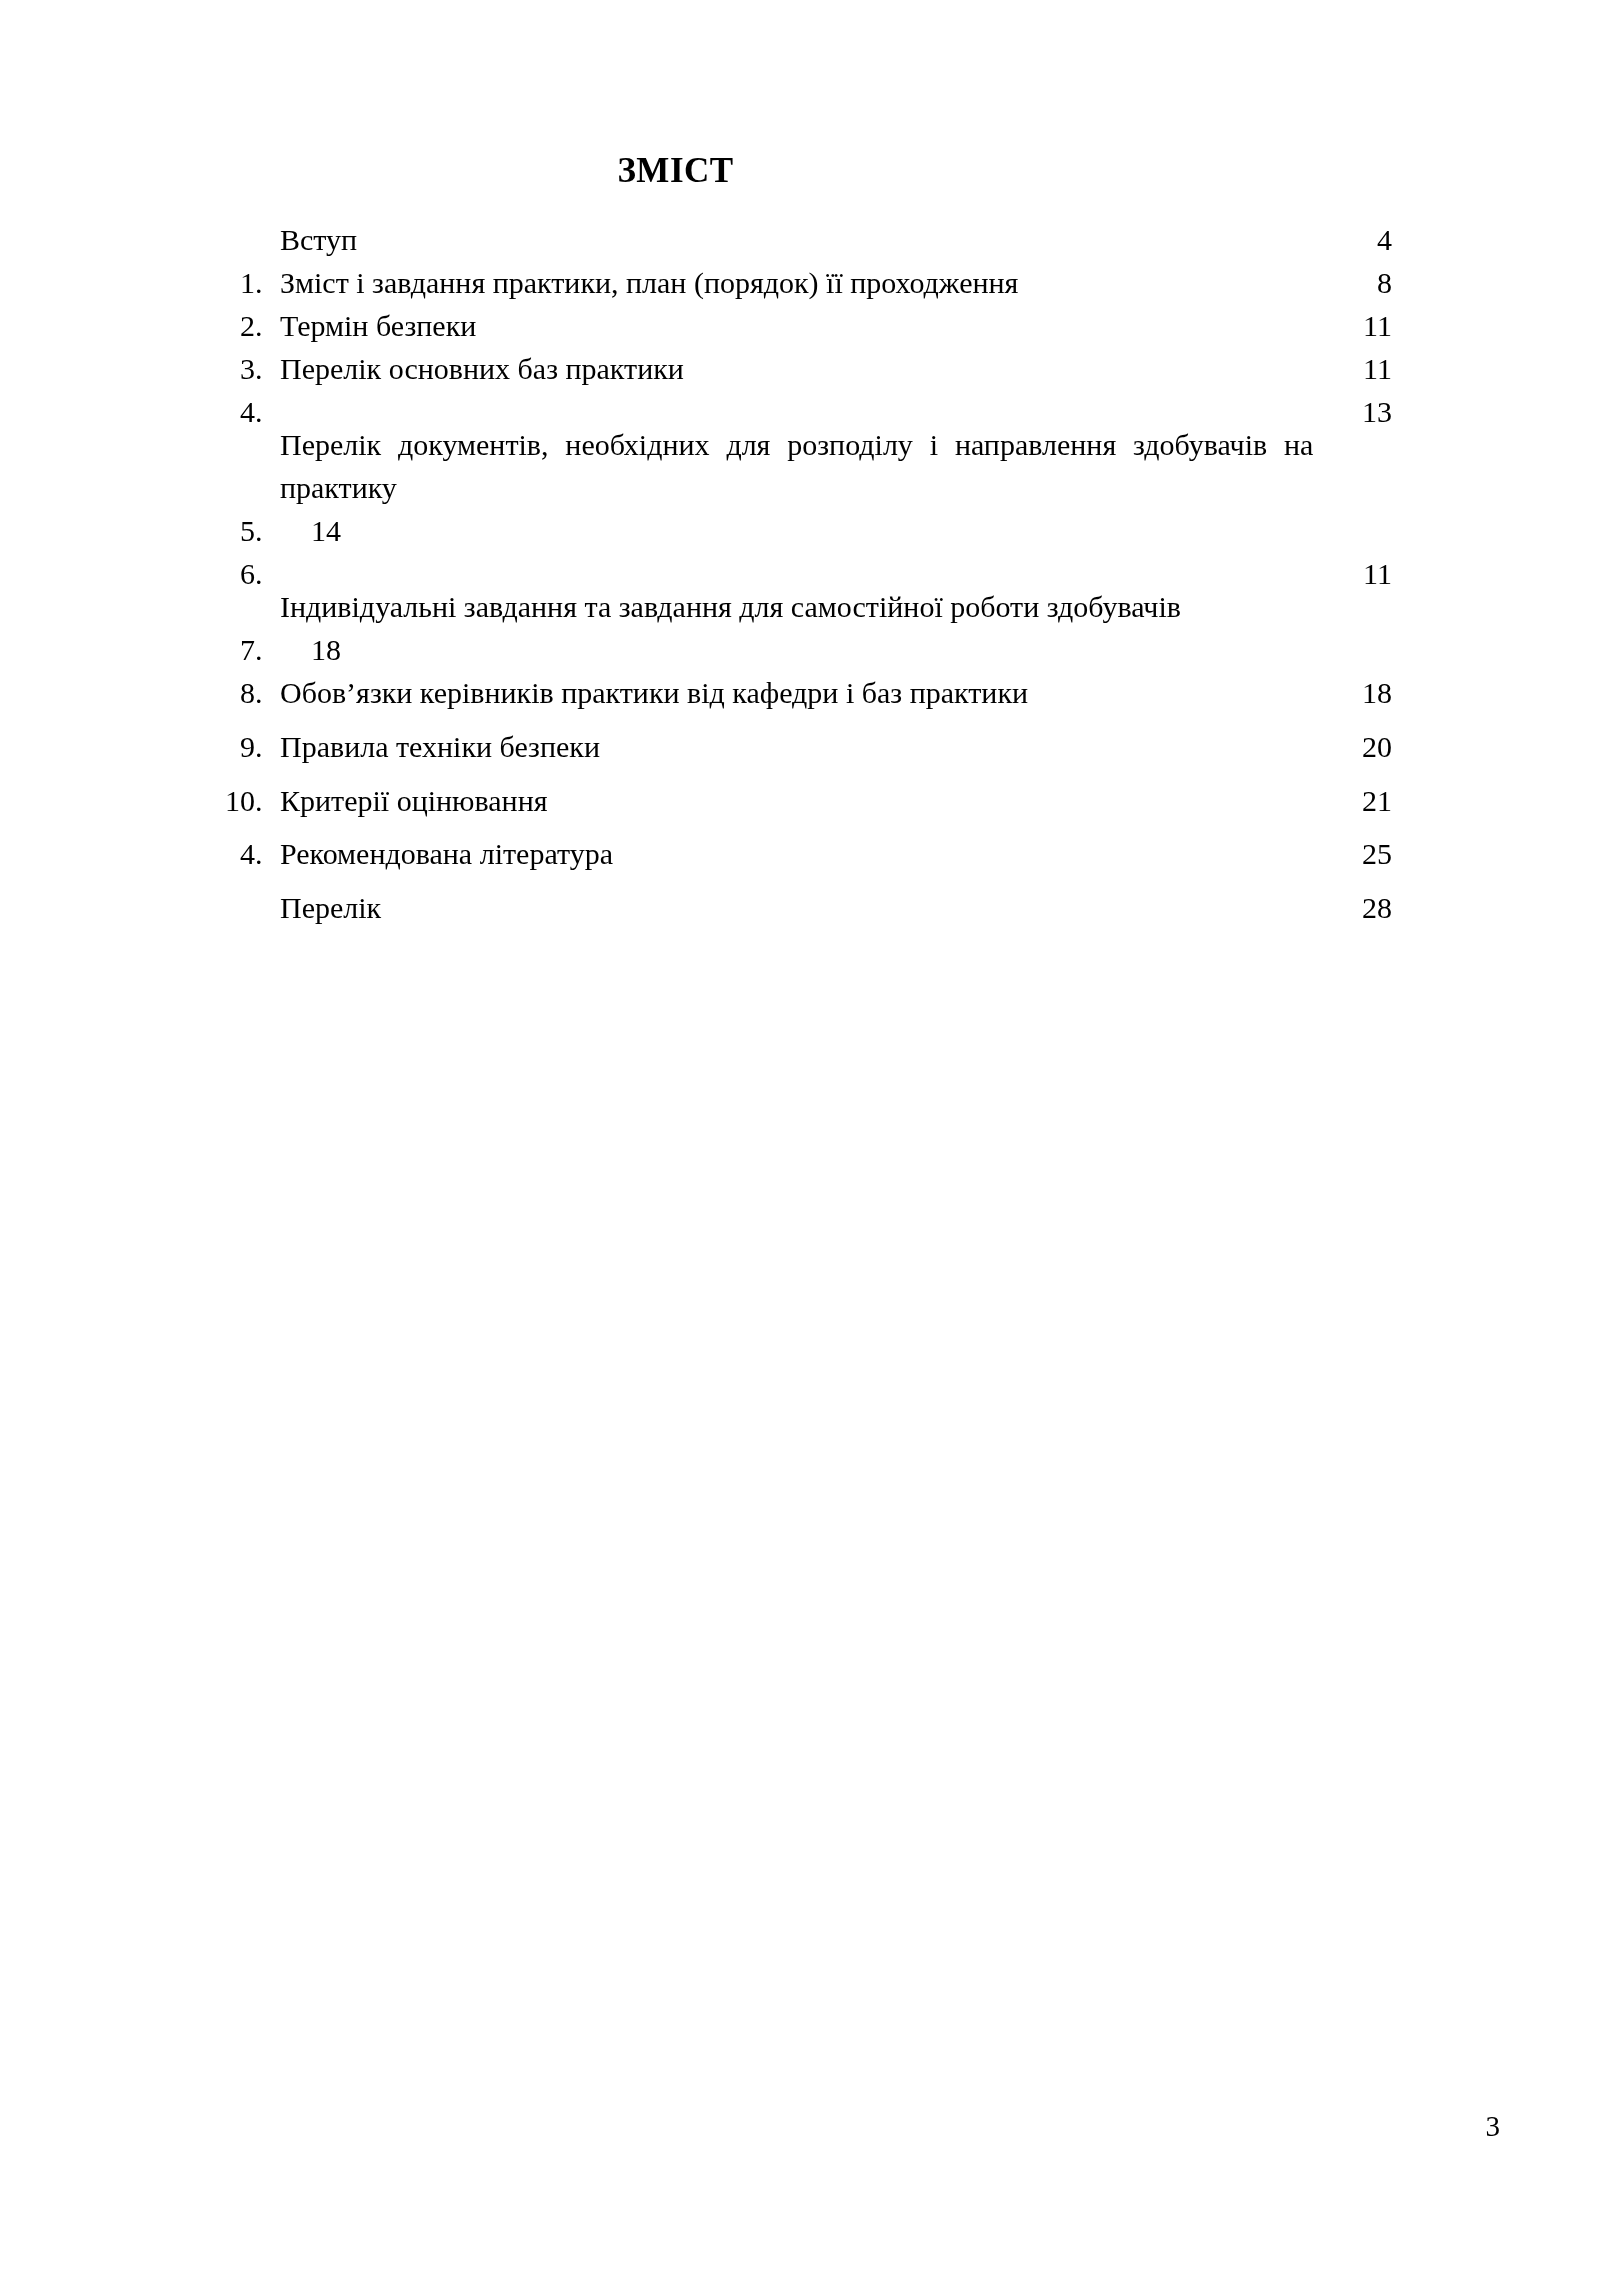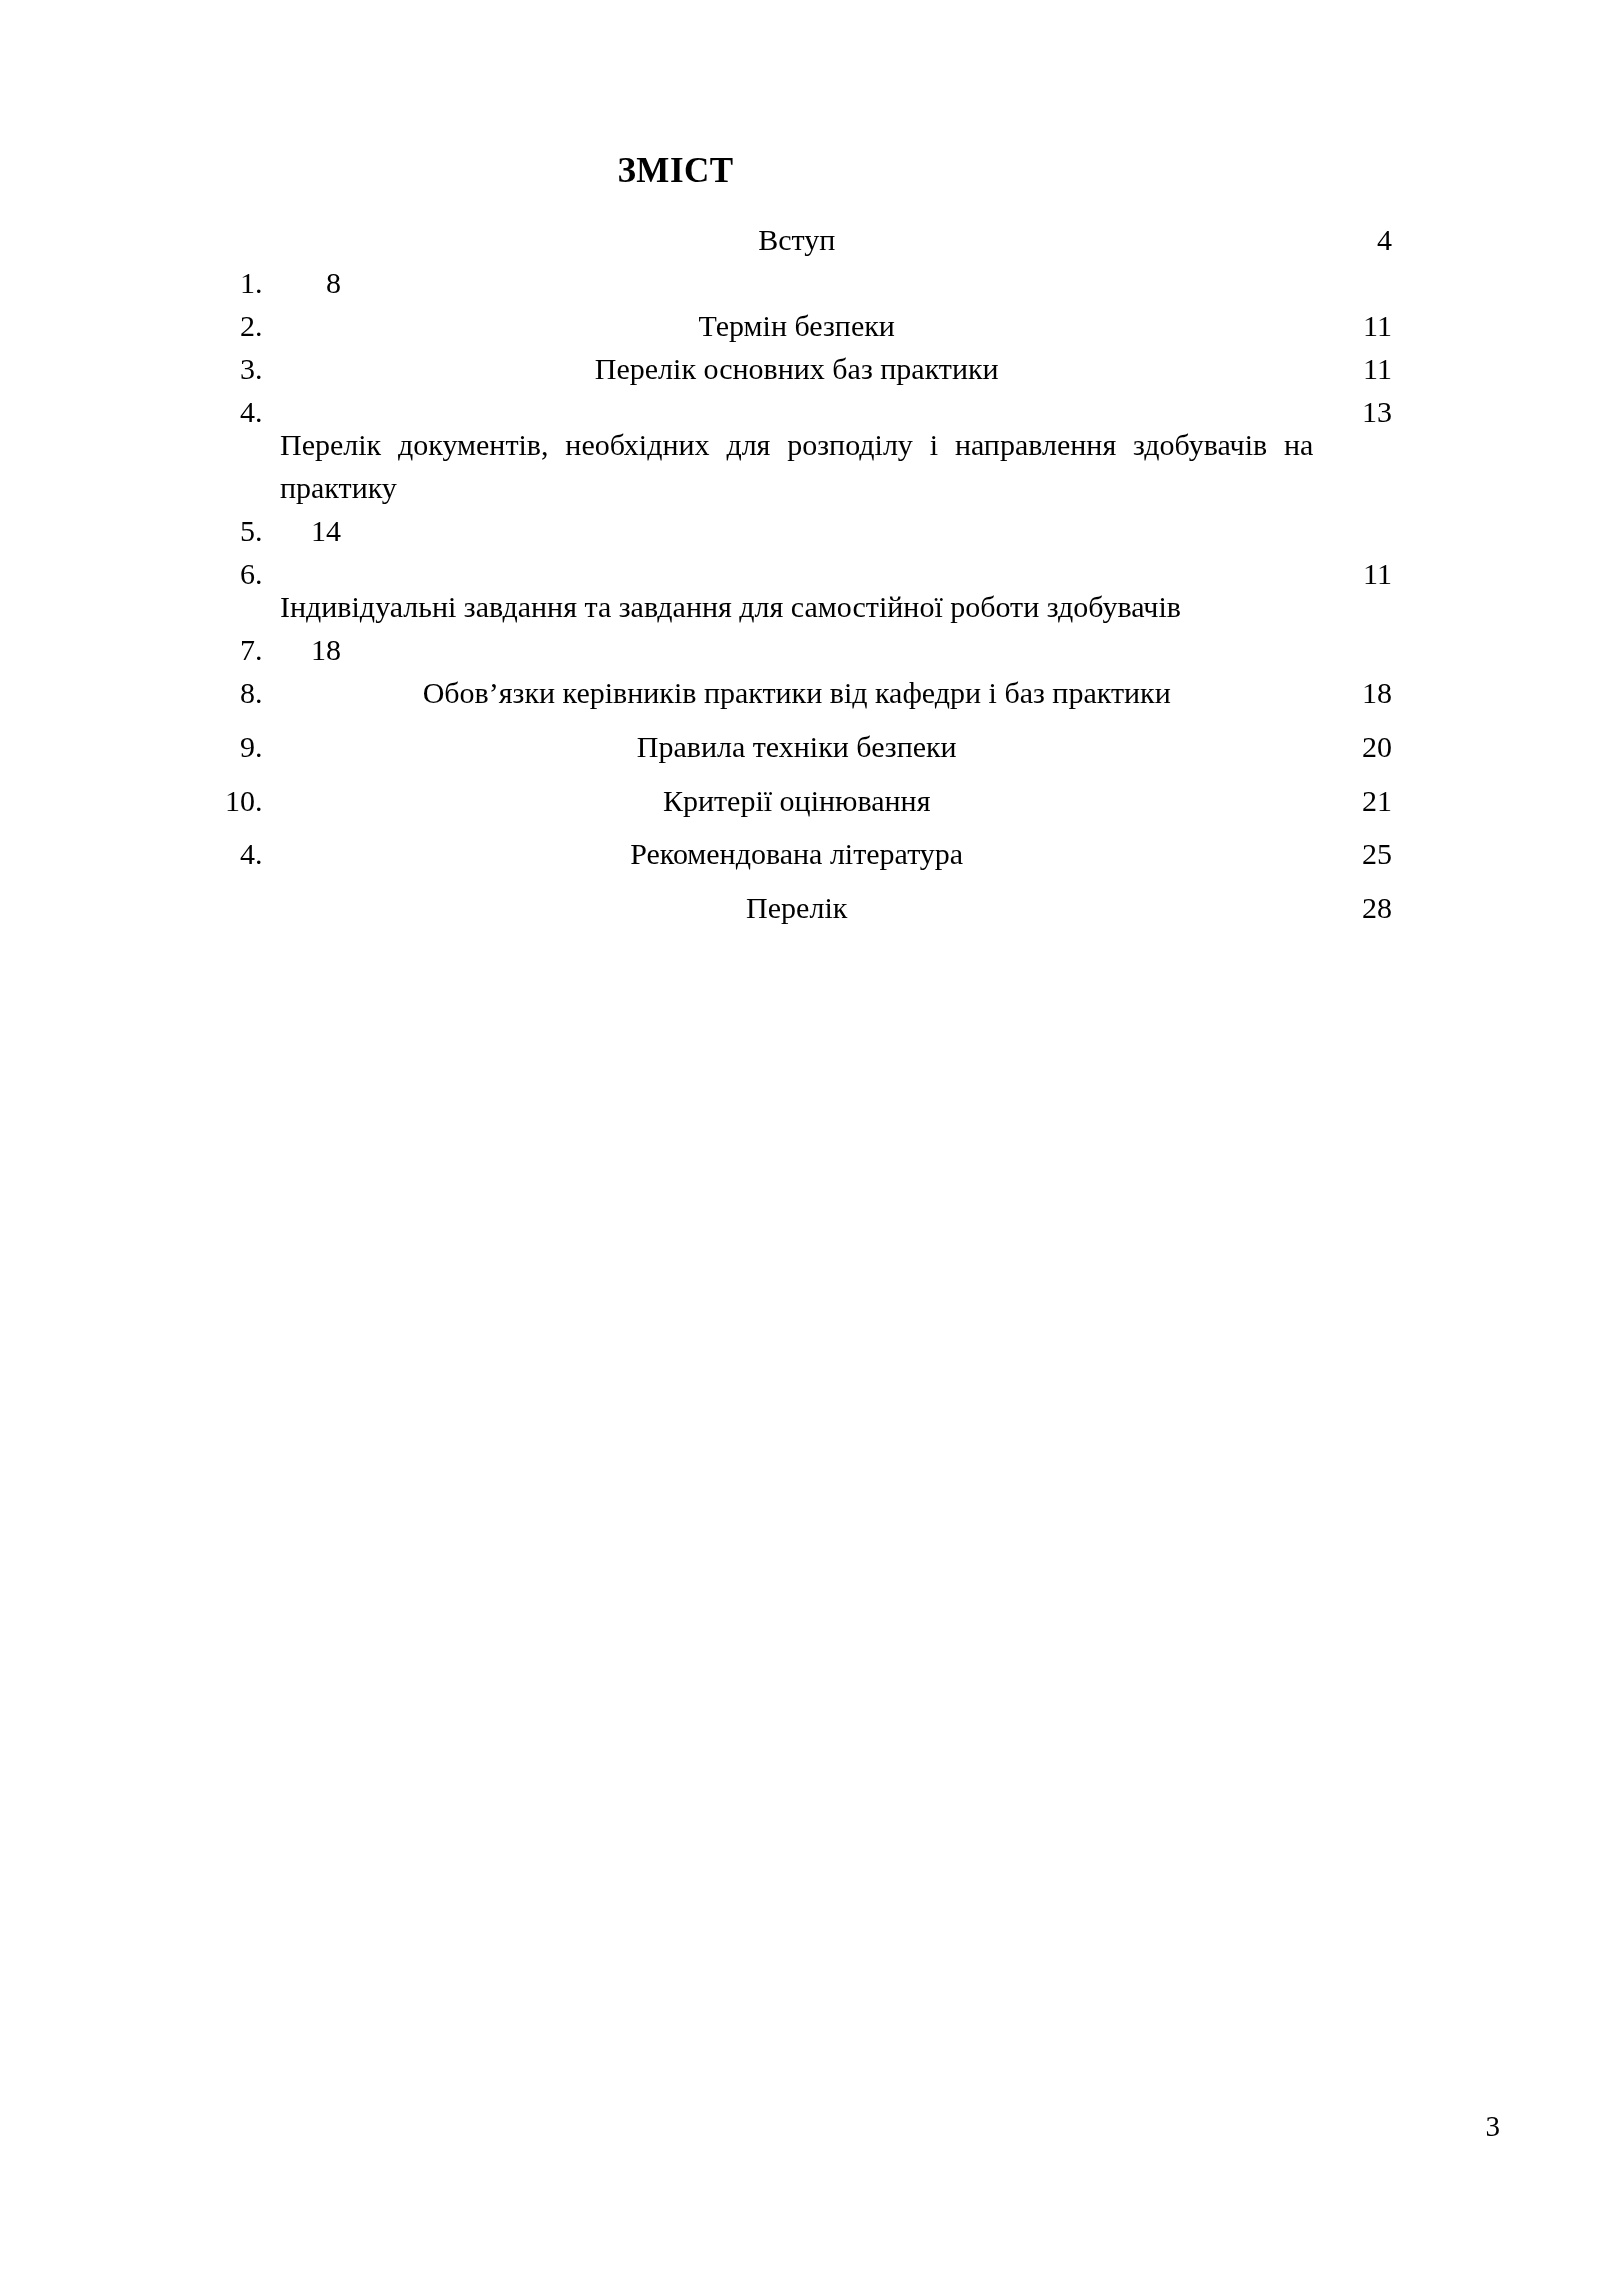--- a/index.html
+++ b/index.html
@@ -65,21 +65,21 @@
   }
 
   .toc-label-wrap {
     flex: 1 1 auto;
     min-width: 0;
     padding-right: 17.6px;
   }
 
   .toc-label {
     margin: 0;
-    text-align: center;
+    text-align: left;
     word-spacing: normal;
   }
 
   .toc-label.justify {
     text-align: justify;
     text-align-last: left;
     margin-top: 33px;
   }
 
   .toc-page {
@@ -110,20 +110,23 @@
   <div class="toc" id="toc-list">
       <div class="toc-row tight">
         <div class="toc-num"></div>
         <div class="toc-label-wrap">
           <p class="toc-label">Вступ</p>
         </div>
         <div class="toc-page">4</div>
       </div>
       <div class="toc-row tight">
         <div class="toc-num">1.</div>
+        <div class="toc-label-wrap">
+          <p class="toc-label">Зміст і завдання практики, план (порядок) її проходження</p>
+        </div>
         <div class="toc-page">8</div>
       </div>
       <div class="toc-row tight">
         <div class="toc-num">2.</div>
         <div class="toc-label-wrap">
           <p class="toc-label">Термін безпеки</p>
         </div>
         <div class="toc-page">11</div>
       </div>
       <div class="toc-row tight">

